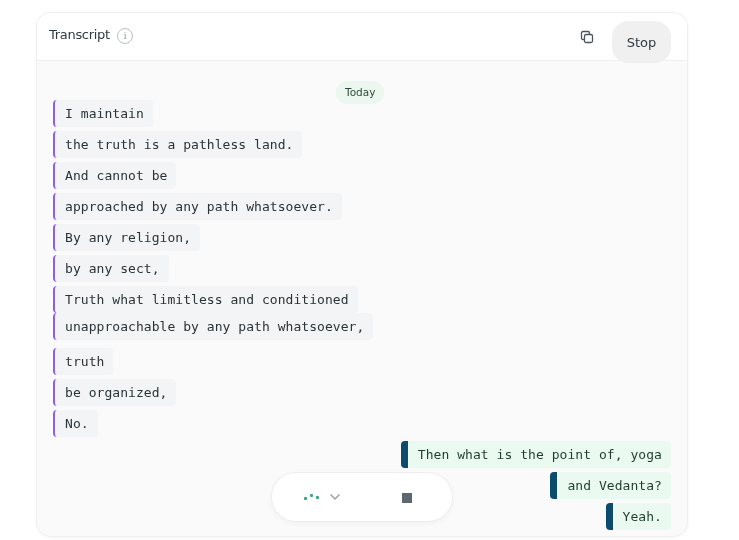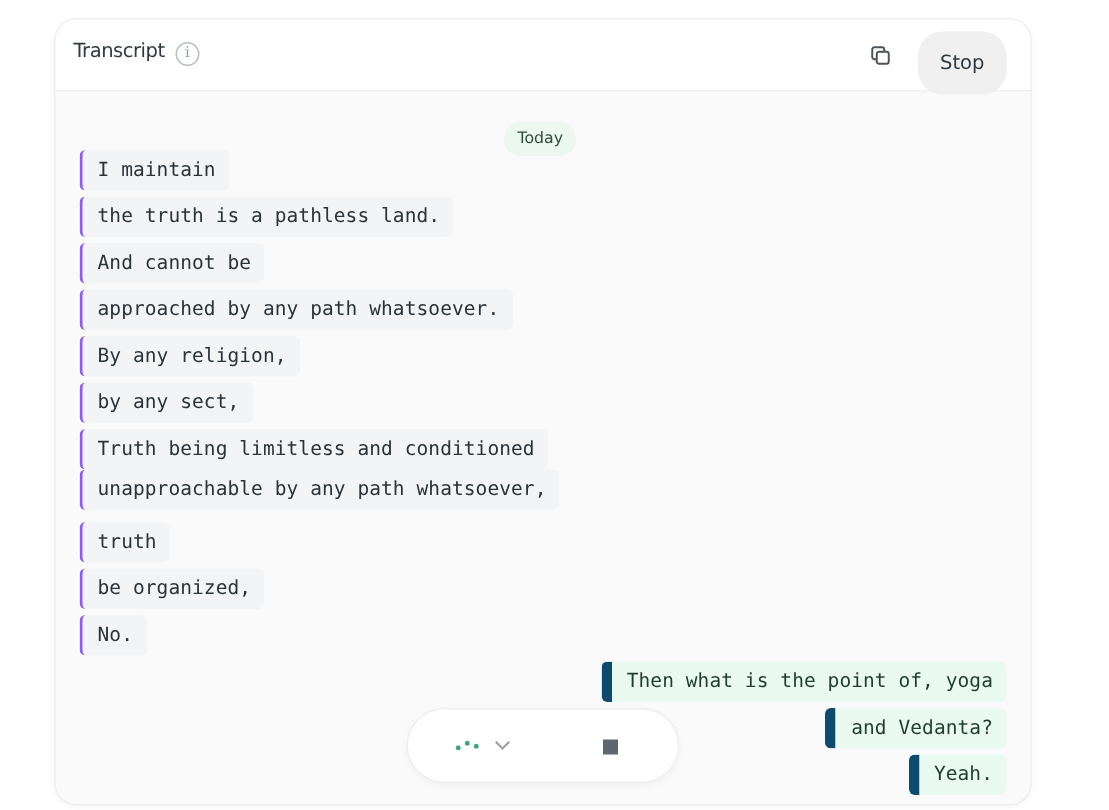--- a/index.html
+++ b/index.html
@@ -77,21 +77,21 @@
 
   <div class="date-pill">Today</div>
 
   <div class="lines">
     <div class="line them" style="top:0px">I maintain</div>
     <div class="line them" style="top:31px">the truth is a pathless land.</div>
     <div class="line them" style="top:62px">And cannot be</div>
     <div class="line them" style="top:93px">approached by any path whatsoever.</div>
     <div class="line them" style="top:124px">By any religion,</div>
     <div class="line them" style="top:155px">by any sect,</div>
-    <div class="line them" style="top:186px">Truth being limitless and conditioned</div>
+    <div class="line them" style="top:186px">Truth what limitless and conditioned</div>
     <div class="line them" style="top:213px">unapproachable by any path whatsoever,</div>
     <div class="line them" style="top:248px">truth</div>
     <div class="line them" style="top:279px">be organized,</div>
     <div class="line them" style="top:310px">No.</div>
     <div class="line me" style="top:341px">Then what is the point of, yoga</div>
     <div class="line me" style="top:372px">and Vedanta?</div>
     <div class="line me" style="top:403px">Yeah.</div>
   </div>
 
   <div class="control-bar">

